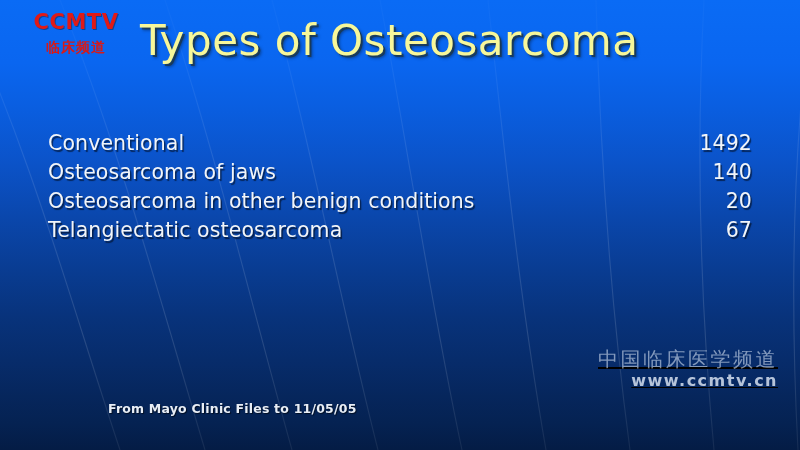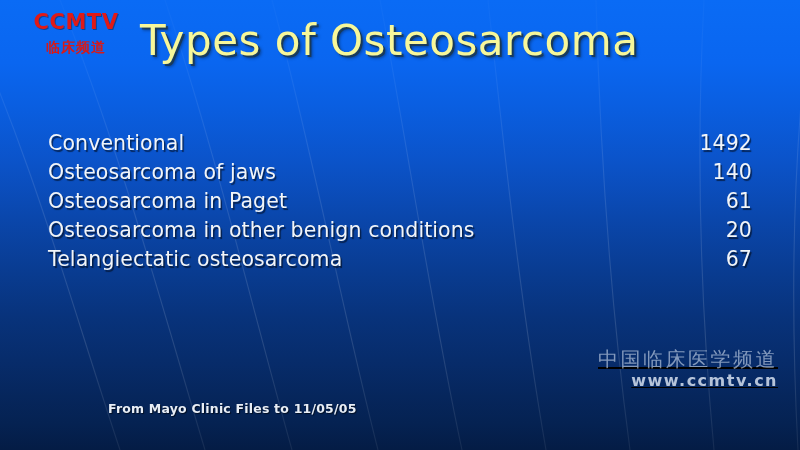--- a/index.html
+++ b/index.html
@@ -193,24 +193,20 @@
     <div class="row">
       <span class="row-label">Conventional</span>
       <span class="row-value">1492</span>
     </div>
 
     <div class="row">
       <span class="row-label">Osteosarcoma of jaws</span>
       <span class="row-value">140</span>
     </div>
 
-    <div class="row">
-      <span class="row-label">Osteosarcoma in Paget</span>
-      <span class="row-value">61</span>
-    </div>
 
 
     <div class="row">
       <span class="row-label">Osteosarcoma in other benign conditions</span>
       <span class="row-value">20</span>
     </div>
 
     <div class="row">
       <span class="row-label">Telangiectatic osteosarcoma</span>
       <span class="row-value">67</span>

